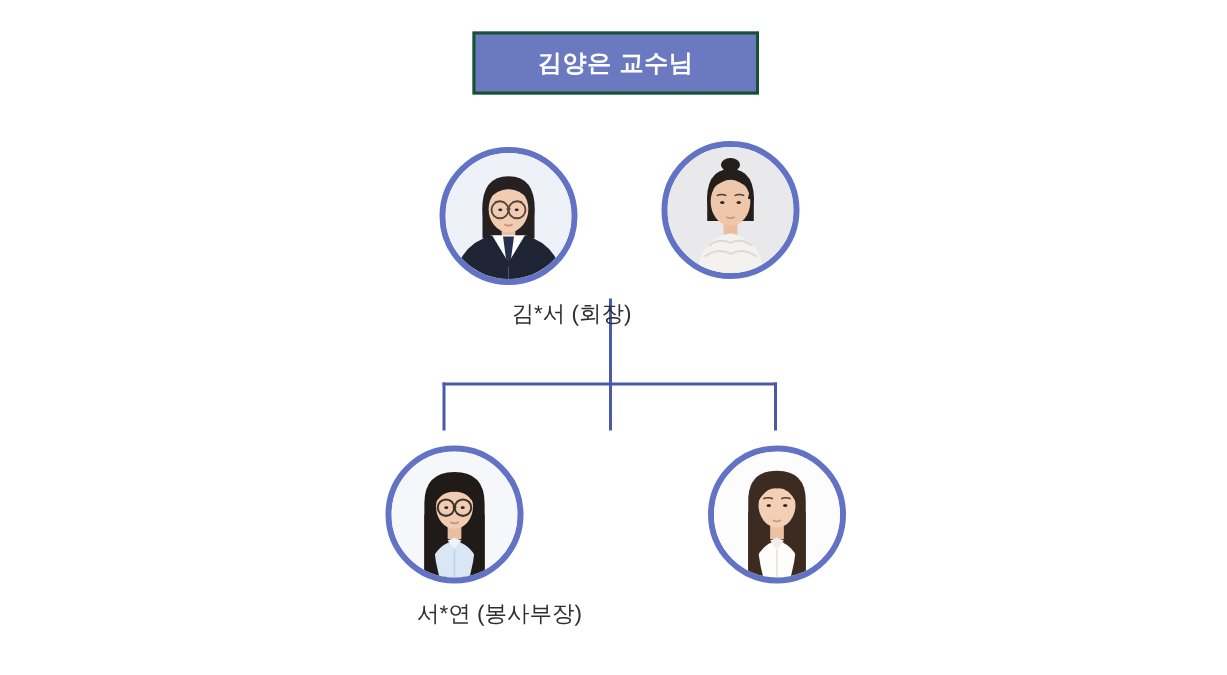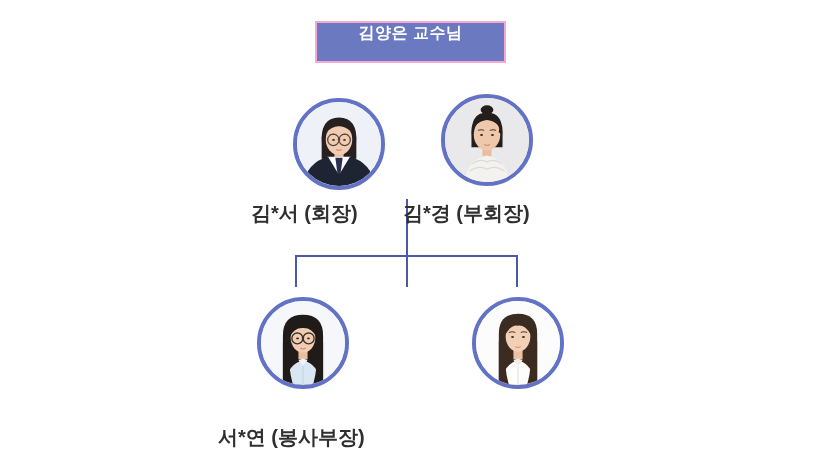--- a/index.html
+++ b/index.html
@@ -15,23 +15,23 @@
     background: #ffffff;
     overflow: hidden;
   }
   .prof-box {
     position: absolute;
     left: 315px;
     top: 21px;
     width: 187px;
     height: 38px;
     background: #6b79c0;
-    border: 2px solid #f9a8d4;
+    border: 2px solid #14532d;
     display: flex;
-    align-items: flex-start;
+    align-items: center;
     justify-content: center;
     color: #ffffff;
     font-size: 16px;
     font-weight: 700;
     letter-spacing: 0.5px;
   }
   .line {
     position: absolute;
     background: #4a5aab;
   }
@@ -50,29 +50,29 @@
     box-sizing: content-box;
   }
   .photo svg { display: block; width: 84px; height: 84px; }
   .photo.p1 { left: 293px; top: 98px; }
   .photo.p2 { left: 441px; top: 94px; }
   .photo.p3 { left: 257px; top: 297px; }
   .photo.p4 { left: 472px; top: 297px; }
   .member-label {
     position: absolute;
     width: 170px;
-    text-align: left;
-    font-size: 20px;
-    font-weight: 700;
+    text-align: right;
+    font-size: 15px;
+    font-weight: 400;
     color: #2f2f2f;
     white-space: nowrap;
   }
   .member-label.l1 { left: 251px; top: 200px; }
   .member-label.l2 { left: 403px; top: 200px; }
-  .member-label.l3 { left: 218px; top: 400px; margin-top: 24px; }
+  .member-label.l3 { left: 218px; top: 400px; }
   .member-label.l4 { left: 437px; top: 400px; }
 </style>
 </head>
 <body>
 
 <div class="canvas">
 
   <div class="prof-box">
     <span>김양은 교수님</span>
   </div>
@@ -117,21 +117,20 @@
       <path d="M36 35.5 Q39.5 34 43 35.5" stroke="#4a3b30" stroke-width="1.1" fill="none"></path>
       <path d="M49 35.5 Q52.5 34 56 35.5" stroke="#4a3b30" stroke-width="1.1" fill="none"></path>
       <ellipse cx="40" cy="40.5" rx="1.6" ry="1.1" fill="#33281f"></ellipse>
       <ellipse cx="52" cy="40.5" rx="1.6" ry="1.1" fill="#33281f"></ellipse>
       <path d="M43 51 Q46 53 49 51" stroke="#c98f76" stroke-width="1.2" fill="none"></path>
       <path d="M22 92 Q23 68 46 63 Q69 68 70 92 Z" fill="#f3f2ef"></path>
       <path d="M30 72 Q38 66 46 70 Q54 66 62 72" stroke="#dcdad5" stroke-width="1.4" fill="none"></path>
       <path d="M27 80 Q37 73 46 78 Q55 73 65 80" stroke="#dcdad5" stroke-width="1.4" fill="none"></path>
     </svg>
   </div>
-  <div class="member-label l2">김*경 (부회장)</div>
 
   <div class="photo p3">
     <svg viewBox="0 0 92 92" aria-hidden="true">
       <rect width="92" height="92" fill="#f5f7fa"></rect>
       <path d="M24 92 L24 38 Q24 15 46 15 Q68 15 68 38 L68 92 Z" fill="#201a18"></path>
       <rect x="41" y="52" width="10" height="12" fill="#e9bd9e"></rect>
       <ellipse cx="46" cy="40" rx="13.5" ry="16.5" fill="#f1ccb2"></ellipse>
       <path d="M31 40 Q30 19 46 19 Q62 19 61 40 Q56 29 46 29.5 Q36 29 31 40 Z" fill="#201a18"></path>
       <ellipse cx="40" cy="41" rx="1.5" ry="1" fill="#33281f"></ellipse>
       <ellipse cx="52" cy="41" rx="1.5" ry="1" fill="#33281f"></ellipse>

